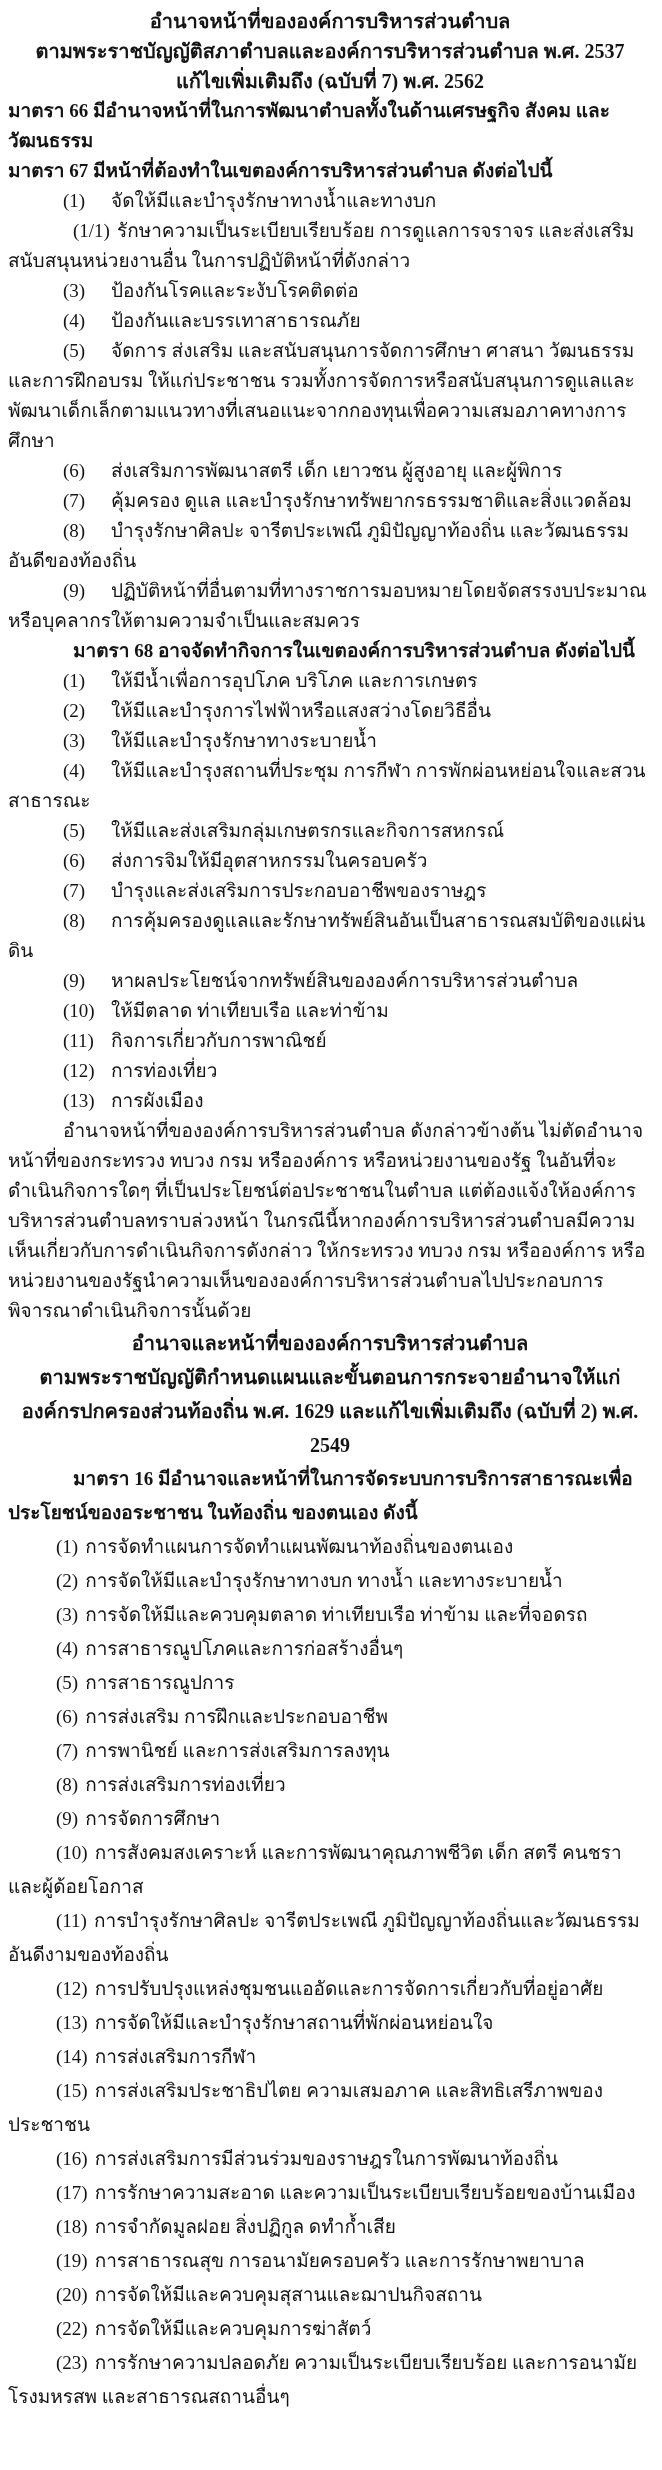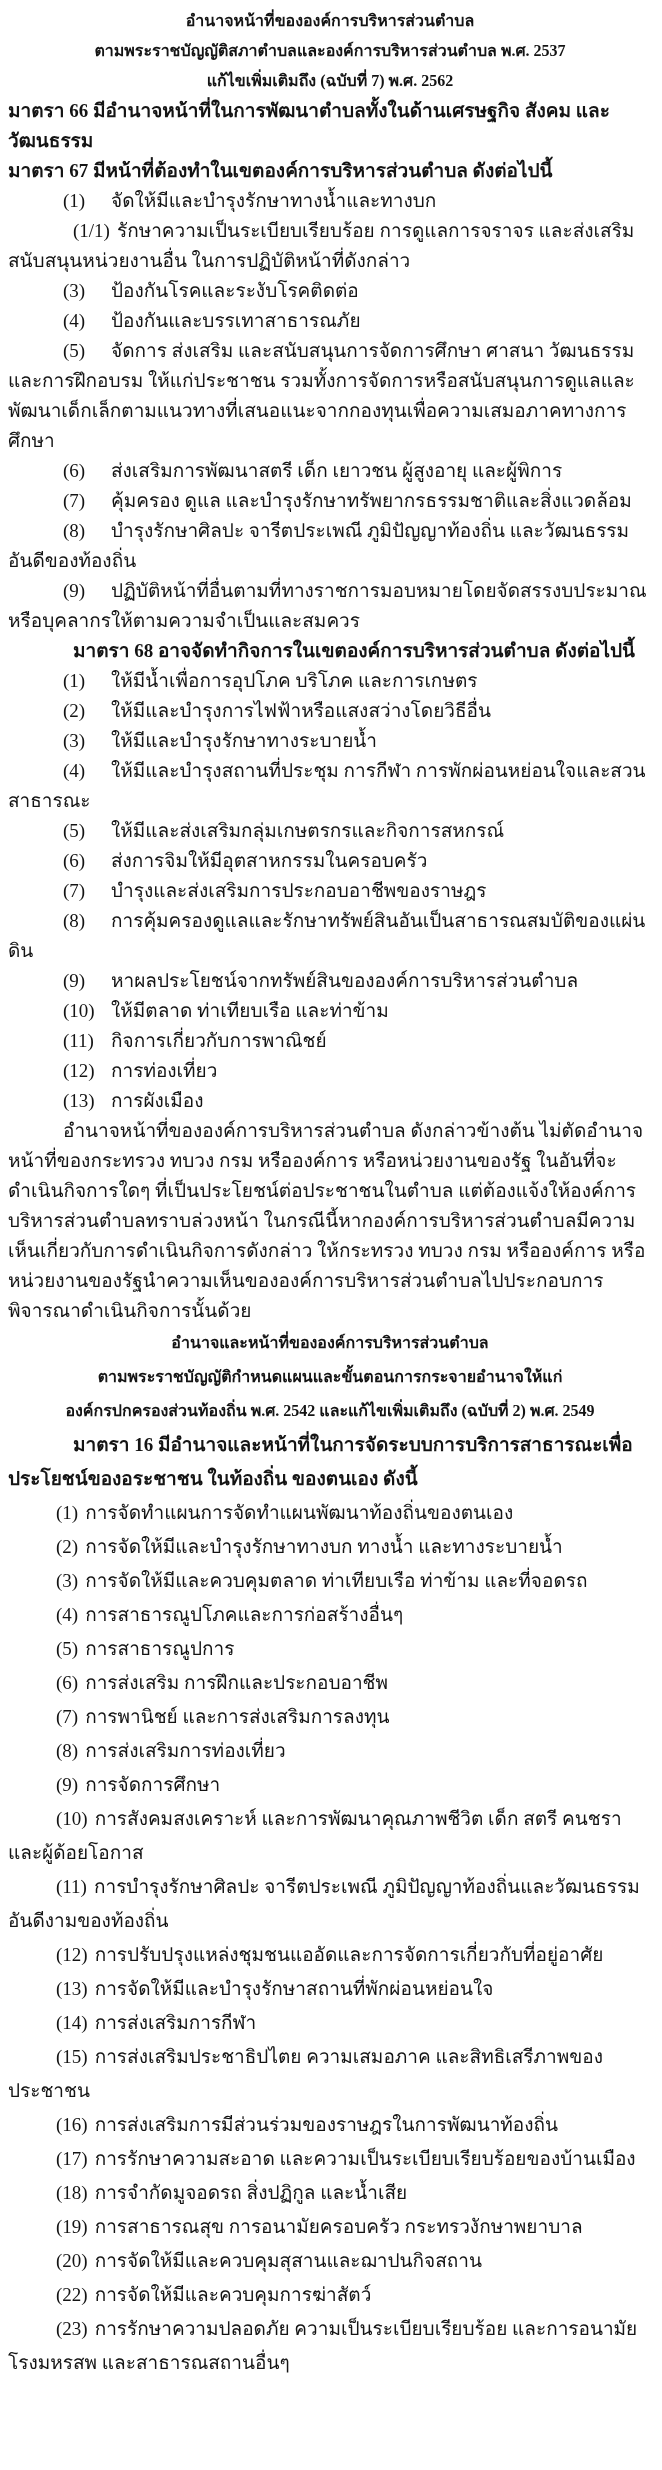--- a/index.html
+++ b/index.html
@@ -8,21 +8,21 @@
     min-height: 2470px;
     box-sizing: border-box;
     padding: 6px 10px 8px 8px;
     background: #ffffff;
     color: #141414;
     font-family: "Liberation Serif", "DejaVu Serif", serif;
   }
   .sec-a { font-size: 19px; line-height: 30px; }
   .sec-b { font-size: 19px; line-height: 34px; }
   p { margin: 0; padding: 0; }
-  .center { text-align: center; font-weight: bold; font-size: 16px; }
+  .center { text-align: center; font-weight: bold; font-size: 20px; }
   .bold { font-weight: bold; }
   .i55 { text-indent: 55px; }
   .i73 { text-indent: 65px; }
   .i48 { text-indent: 48px; }
   .numA { display: inline-block; width: 48px; text-indent: 0; }
   .numB { margin-right: 7px; }
 </style>
 </head>
 <body>
 
@@ -63,42 +63,42 @@
     <p class="i55"><span class="numA">(12)</span><span>การท่องเที่ยว</span></p>
     <p class="i55"><span class="numA">(13)</span><span>การผังเมือง</span></p>
 
     <p class="i55">อำนาจหน้าที่ขององค์การบริหารส่วนตำบล ดังกล่าวข้างต้น ไม่ตัดอำนาจหน้าที่ของกระทรวง ทบวง กรม หรือองค์การ หรือหน่วยงานของรัฐ ในอันที่จะดำเนินกิจการใดๆ ที่เป็นประโยชน์ต่อประชาชนในตำบล แต่ต้องแจ้งให้องค์การบริหารส่วนตำบลทราบล่วงหน้า ในกรณีนี้หากองค์การบริหารส่วนตำบลมีความเห็นเกี่ยวกับการดำเนินกิจการดังกล่าว ให้กระทรวง ทบวง กรม หรือองค์การ หรือหน่วยงานของรัฐนำความเห็นขององค์การบริหารส่วนตำบลไปประกอบการพิจารณาดำเนินกิจการนั้นด้วย</p>
   </div>
 
   <div class="sec-b">
 
     <p class="center">อำนาจและหน้าที่ขององค์การบริหารส่วนตำบล</p>
     <p class="center">ตามพระราชบัญญัติกำหนดแผนและขั้นตอนการกระจายอำนาจให้แก่</p>
-    <p class="center">องค์กรปกครองส่วนท้องถิ่น พ.ศ. 2542 และแก้ไขเพิ่มเติมถึง (ฉบับที่ 2) พ.ศ. 2549</p>
+    <p class="center">องค์กรปกครองส่วนท้องถิ่น พ.ศ. 1629 และแก้ไขเพิ่มเติมถึง (ฉบับที่ 2) พ.ศ. 2549</p>
 
     <p class="bold i73">มาตรา 16 มีอำนาจและหน้าที่ในการจัดระบบการบริการสาธารณะเพื่อประโยชน์ของอระชาชน ในท้องถิ่น ของตนเอง ดังนี้</p>
 
     <p class="i48"><span class="numB">(1)</span><span>การจัดทำแผนการจัดทำแผนพัฒนาท้องถิ่นของตนเอง</span></p>
     <p class="i48"><span class="numB">(2)</span><span>การจัดให้มีและบำรุงรักษาทางบก ทางน้ำ และทางระบายน้ำ</span></p>
     <p class="i48"><span class="numB">(3)</span><span>การจัดให้มีและควบคุมตลาด ท่าเทียบเรือ ท่าข้าม และที่จอดรถ</span></p>
     <p class="i48"><span class="numB">(4)</span><span>การสาธารณูปโภคและการก่อสร้างอื่นๆ</span></p>
     <p class="i48"><span class="numB">(5)</span><span>การสาธารณูปการ</span></p>
     <p class="i48"><span class="numB">(6)</span><span>การส่งเสริม การฝึกและประกอบอาชีพ</span></p>
     <p class="i48"><span class="numB">(7)</span><span>การพานิชย์ และการส่งเสริมการลงทุน</span></p>
     <p class="i48"><span class="numB">(8)</span><span>การส่งเสริมการท่องเที่ยว</span></p>
     <p class="i48"><span class="numB">(9)</span><span>การจัดการศึกษา</span></p>
     <p class="i48"><span class="numB">(10)</span><span>การสังคมสงเคราะห์ และการพัฒนาคุณภาพชีวิต เด็ก สตรี คนชรา และผู้ด้อยโอกาส</span></p>
     <p class="i48"><span class="numB">(11)</span><span>การบำรุงรักษาศิลปะ จารีตประเพณี ภูมิปัญญาท้องถิ่นและวัฒนธรรมอันดีงามของท้องถิ่น</span></p>
     <p class="i48"><span class="numB">(12)</span><span>การปรับปรุงแหล่งชุมชนแออัดและการจัดการเกี่ยวกับที่อยู่อาศัย</span></p>
     <p class="i48"><span class="numB">(13)</span><span>การจัดให้มีและบำรุงรักษาสถานที่พักผ่อนหย่อนใจ</span></p>
     <p class="i48"><span class="numB">(14)</span><span>การส่งเสริมการกีฬา</span></p>
     <p class="i48"><span class="numB">(15)</span><span>การส่งเสริมประชาธิปไตย ความเสมอภาค และสิทธิเสรีภาพของประชาชน</span></p>
     <p class="i48"><span class="numB">(16)</span><span>การส่งเสริมการมีส่วนร่วมของราษฎรในการพัฒนาท้องถิ่น</span></p>
     <p class="i48"><span class="numB">(17)</span><span>การรักษาความสะอาด และความเป็นระเบียบเรียบร้อยของบ้านเมือง</span></p>
-    <p class="i48"><span class="numB">(18)</span><span>การจำกัดมูจอดรถ สิ่งปฏิกูล และน้ำเสีย</span></p>
-    <p class="i48"><span class="numB">(19)</span><span>การสาธารณสุข การอนามัยครอบครัว กระทรวงักษาพยาบาล</span></p>
+    <p class="i48"><span class="numB">(18)</span><span>การจำกัดมูลฝอย สิ่งปฏิกูล ดทำก้ำเสีย</span></p>
+    <p class="i48"><span class="numB">(19)</span><span>การสาธารณสุข การอนามัยครอบครัว และการรักษาพยาบาล</span></p>
     <p class="i48"><span class="numB">(20)</span><span>การจัดให้มีและควบคุมสุสานและฌาปนกิจสถาน</span></p>
     <p class="i48"><span class="numB">(22)</span><span>การจัดให้มีและควบคุมการฆ่าสัตว์</span></p>
     <p class="i48"><span class="numB">(23)</span><span>การรักษาความปลอดภัย ความเป็นระเบียบเรียบร้อย และการอนามัยโรงมหรสพ และสาธารณสถานอื่นๆ</span></p>
 
   </div>
 
 </div>
 
 </body></html>

